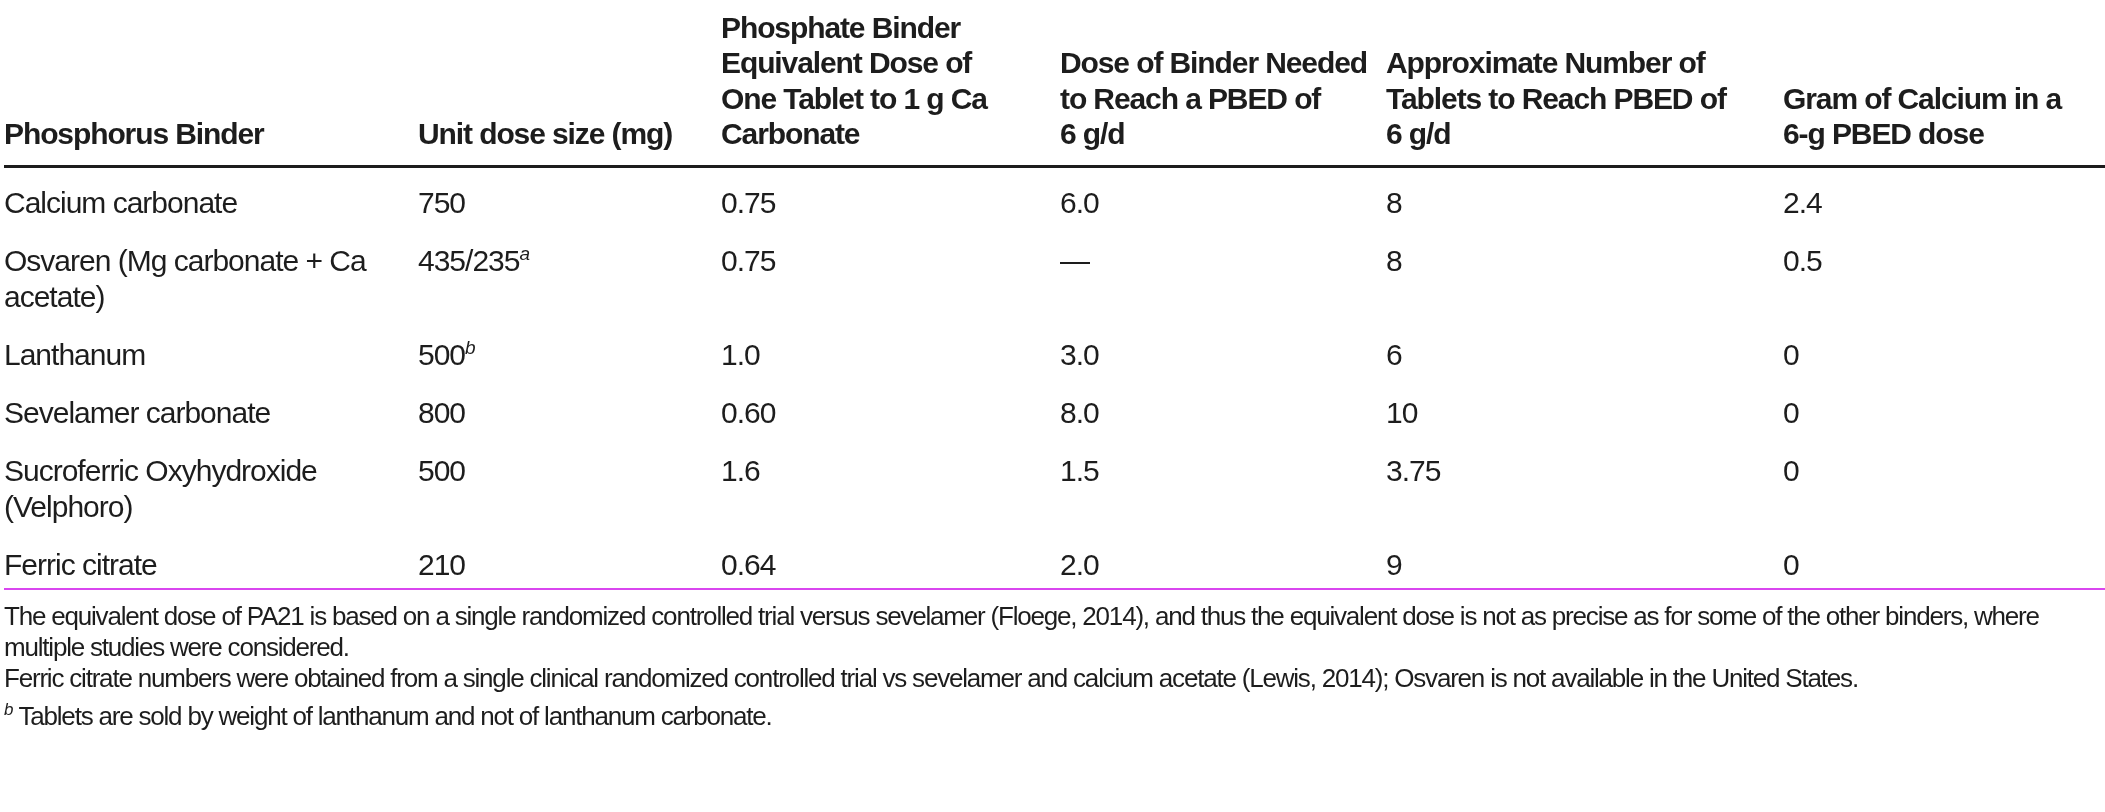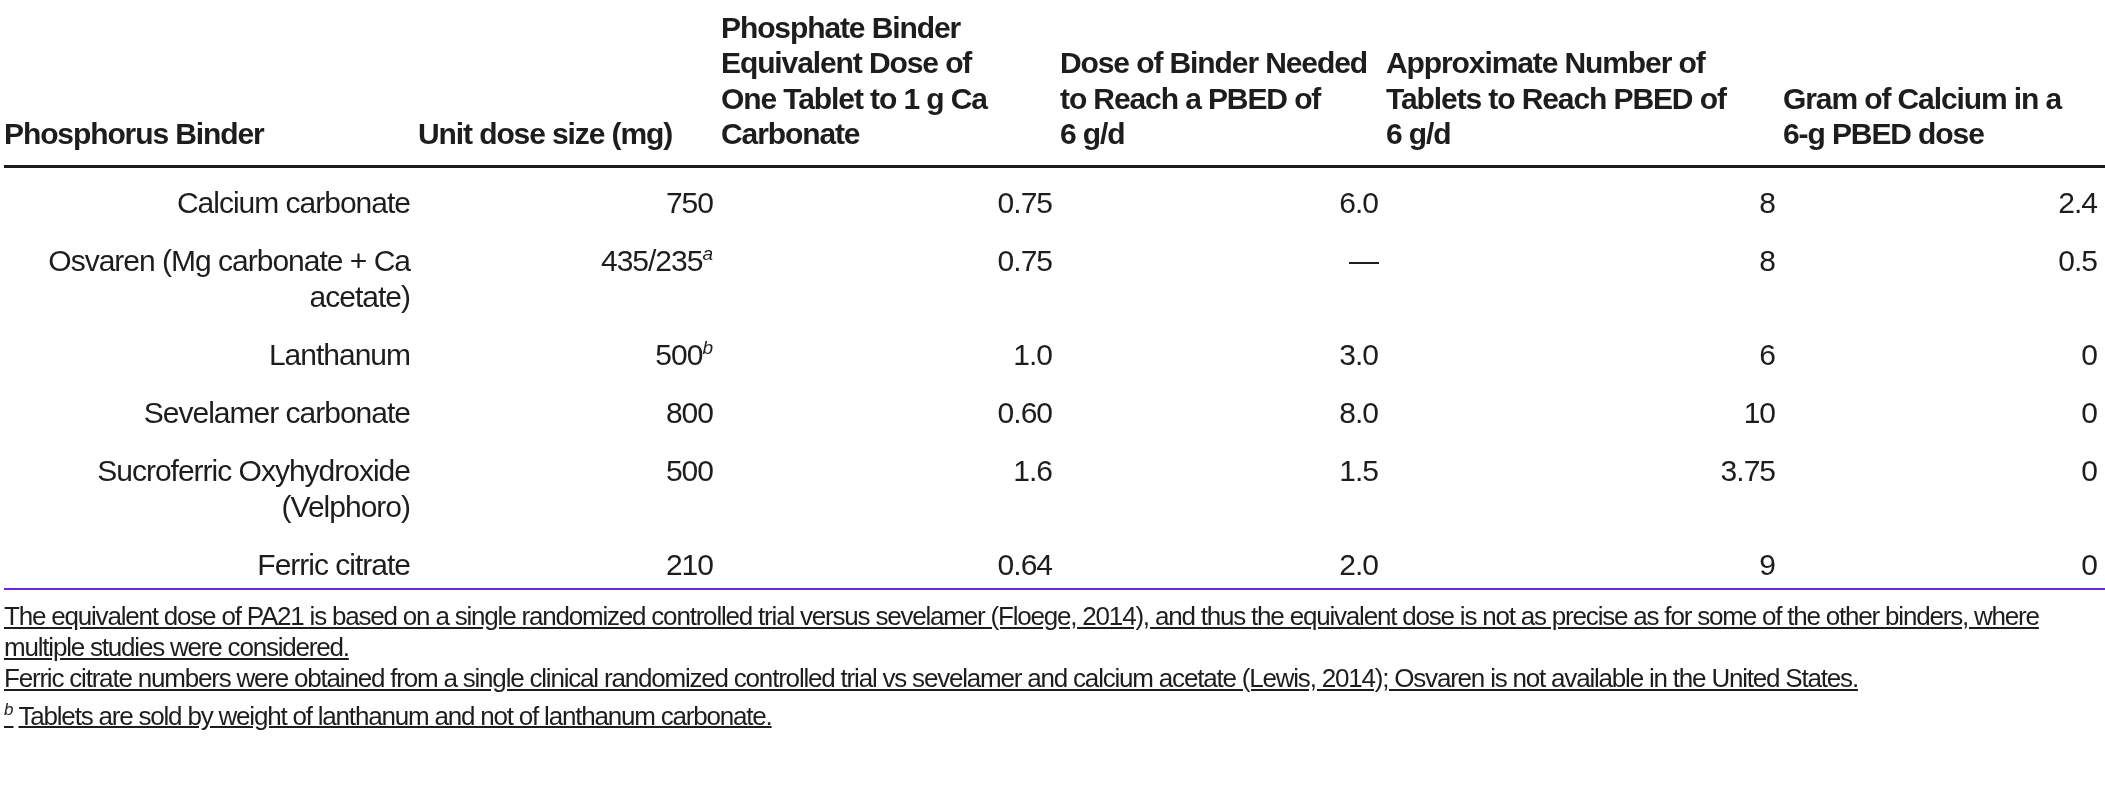--- a/index.html
+++ b/index.html
@@ -30,38 +30,38 @@
     text-align: left;
     vertical-align: bottom;
     padding: 10px 8px 13px 0;
     border-bottom: 3px solid #1c1c1c;
     white-space: pre-line;
     line-height: 1.18;
     letter-spacing: -1.1px;
   }
   td {
     vertical-align: top;
-    text-align: right;
+    text-align: left;
     padding: 17px 8px 5px 0;
     line-height: 1.2;
     white-space: pre-line;
   }
-  tbody tr:last-child td { border-bottom: 2px solid #6d28d9; }
+  tbody tr:last-child td { border-bottom: 2px solid #d946ef; }
   sup.marker {
     font-style: italic;
     font-size: 19px;
     letter-spacing: 0;
   }
   .footnotes {
     margin-top: 11px;
     font-size: 26px;
     letter-spacing: -1.2px;
     line-height: 31px;
   }
-  .fline { white-space: nowrap; text-decoration: underline; }
+  .fline { white-space: nowrap; }
   .fline sup.marker { margin-right: 5px; font-size: 17px; }
   .fline sup.marker:empty { display: none; }
 </style>
 </head>
 <body>
 
 <div class="page">
 
   <table class="binder-table">
     <colgroup>

